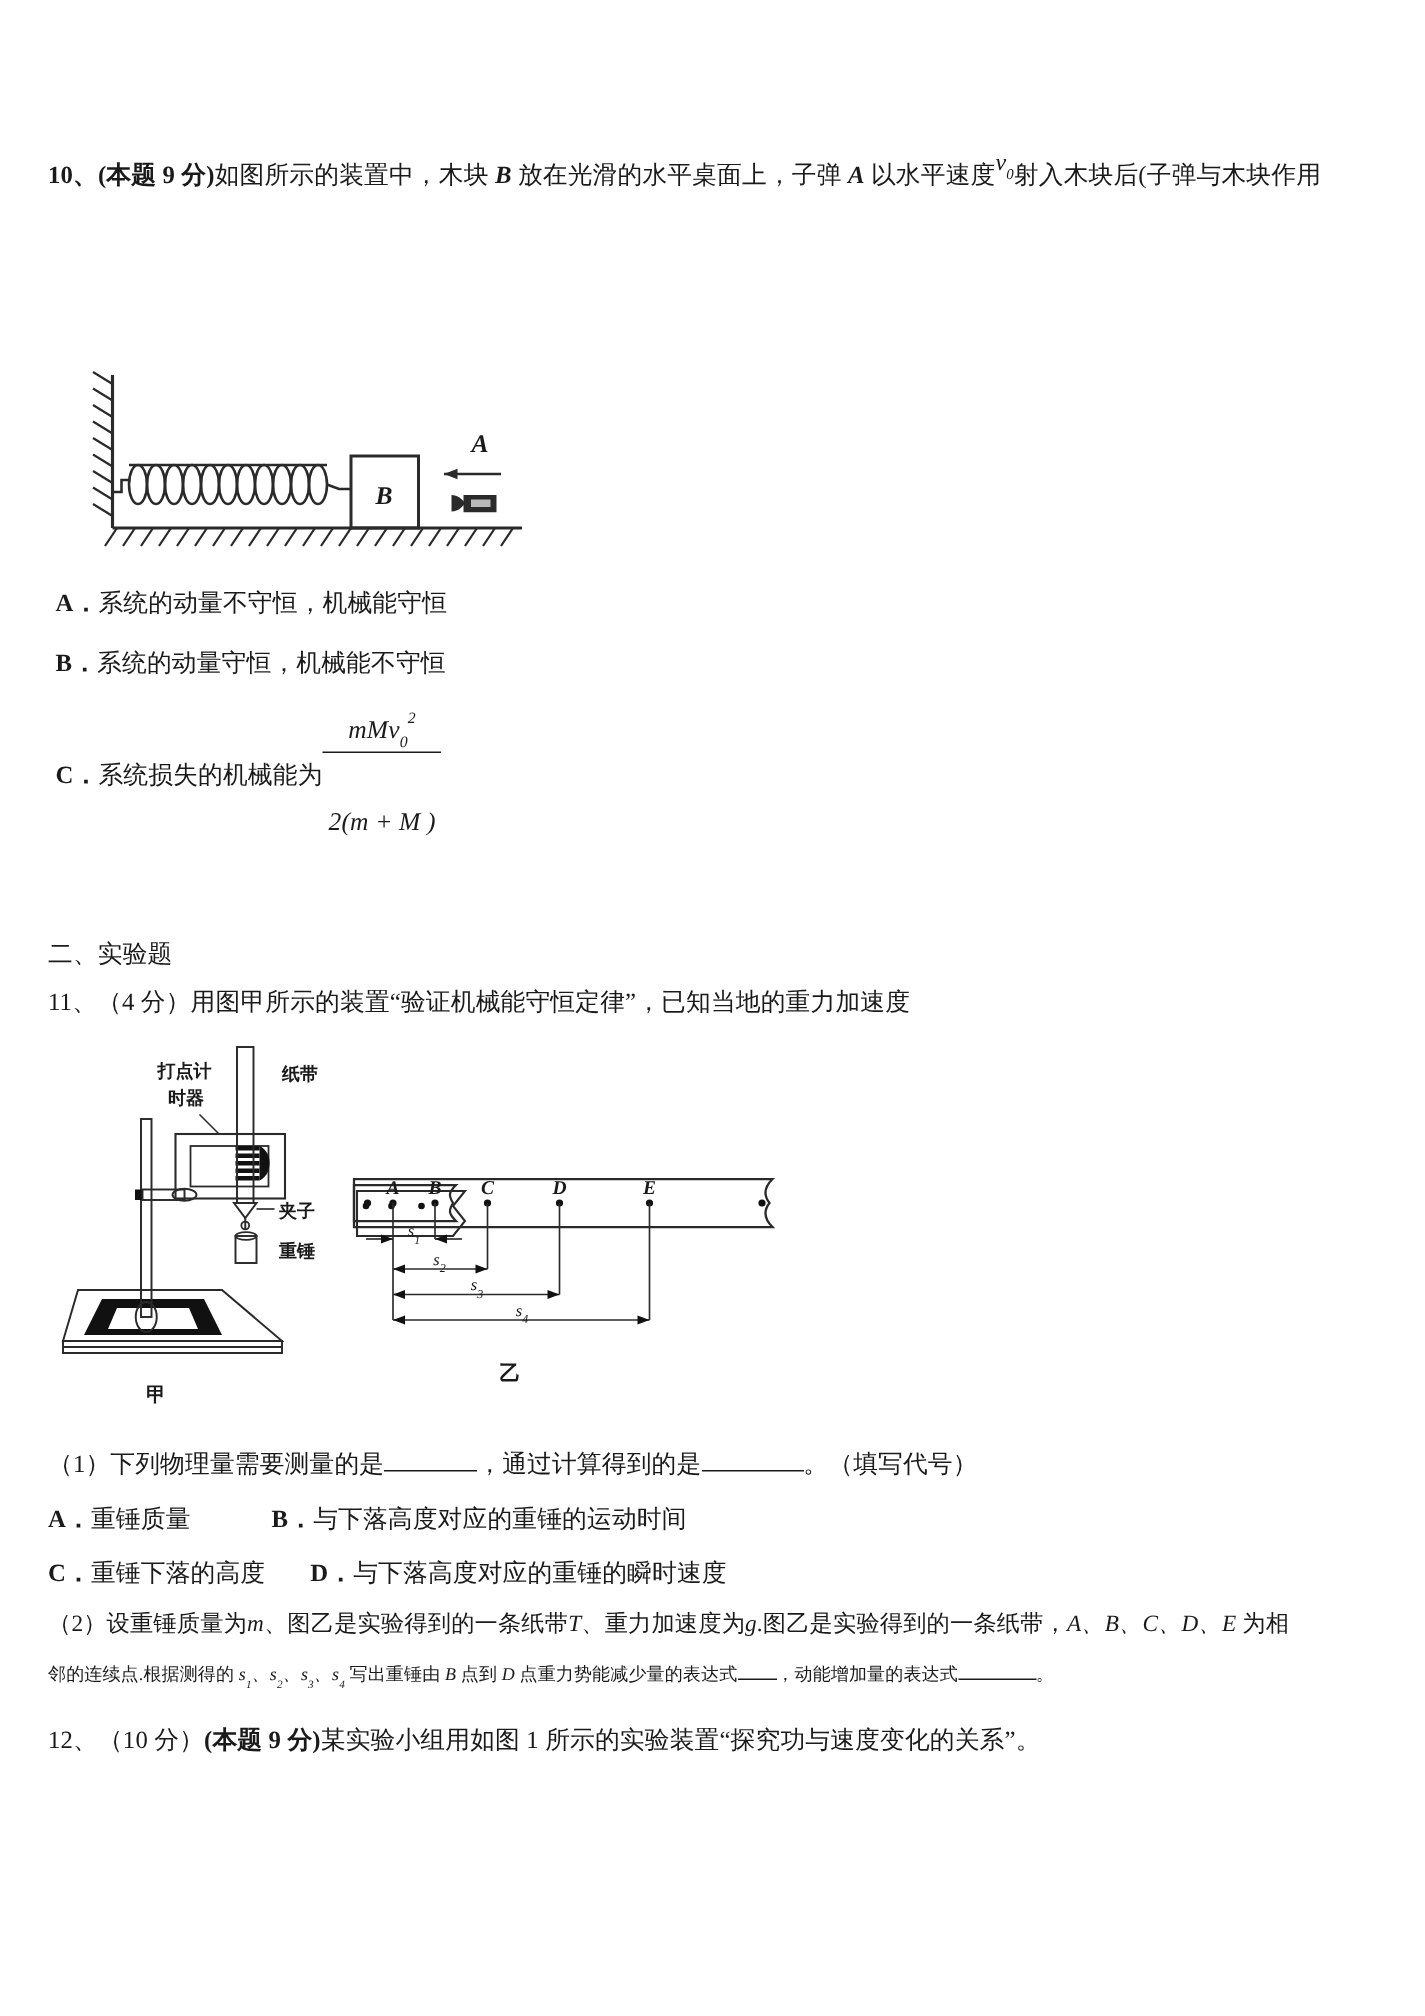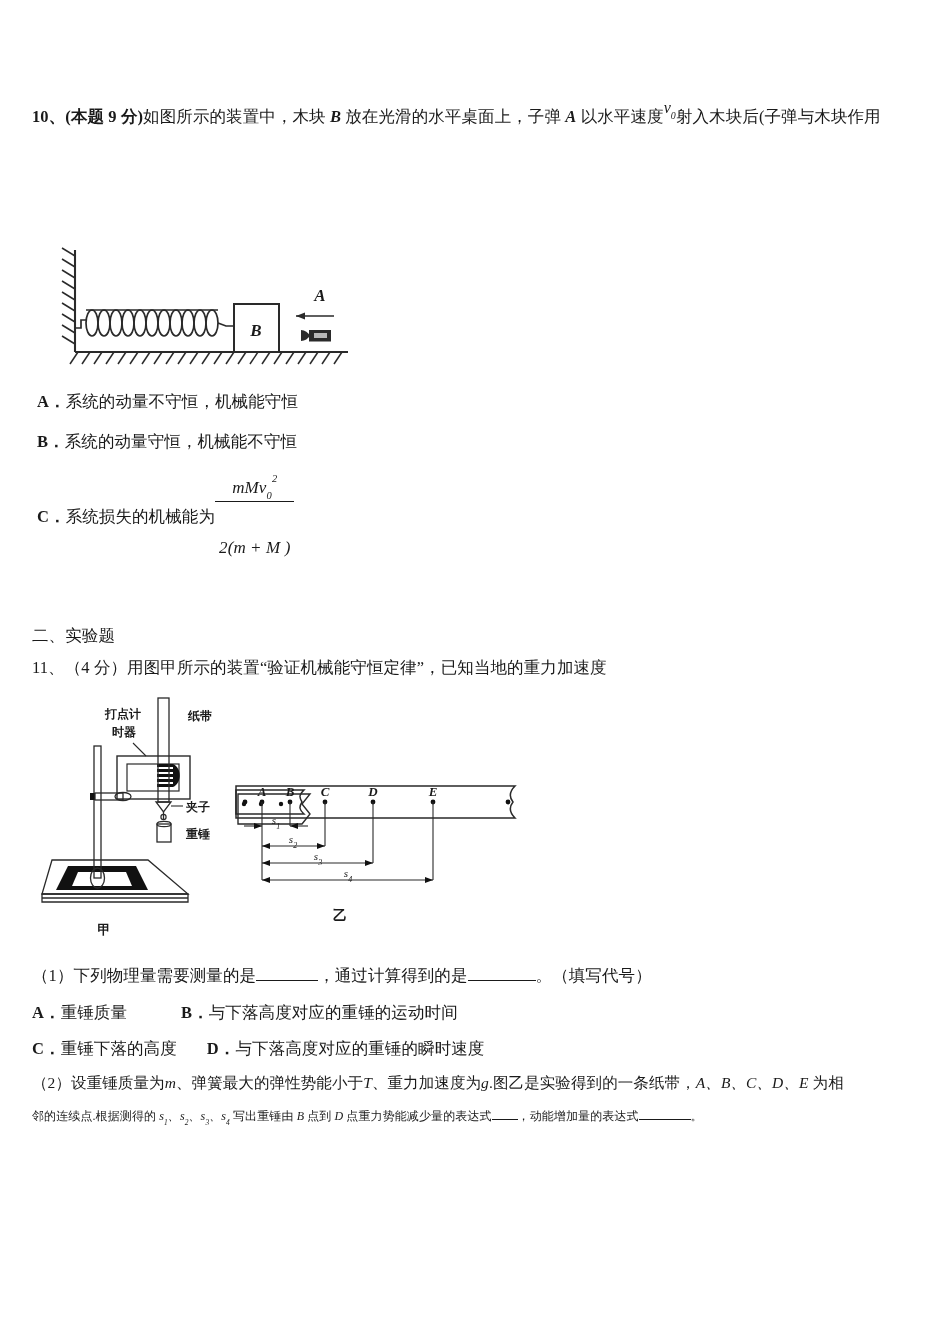--- a/index.html
+++ b/index.html
@@ -403,21 +403,24 @@
 
   <div class="tline" style="left:32px; top:1041px;">
     <span class="opt-label">C．</span><span>重锤下落的高度</span><span style="display:inline-block; width:30px;"></span><span class="opt-label">D．</span><span>与下落高度对应的重锤的瞬时速度</span>
   </div>
 
   <div class="tline" style="left:32px; top:1005px;">
     <span class="opt-label">A．</span><span>重锤质量</span><span style="display:inline-block; width:54px;"></span><span class="opt-label">B．</span><span>与下落高度对应的重锤的运动时间</span>
   </div>
 
   <div class="tline" style="left:32px; top:1075px; font-size:15.5px;">
-    <span>（2）设重锤质量为</span><span class="ital">m</span><span>、弹簧最大的弹性势能小于</span><span class="ital">T</span><span>、重力加速度为</span><span class="ital">g</span><span>.图乙是实验得到的一条纸带，</span><span class="ital">A、B、C、D、E</span><span> 为相</span>
+    <span>（2）设重锤质量为</span><span class="ital">m</span><span>、图乙是实验得到的一条纸带</span><span class="ital">T</span><span>、重力加速度为</span><span class="ital">g</span><span>.图乙是实验得到的一条纸带，</span><span class="ital">A、B、C、D、E</span><span> 为相</span>
   </div>
 
   <div class="tline" style="left:32px; top:1110px; font-size:12px;">
     <span>邻的连续点.根据测得的 </span><span class="ital">s<span class="sup0">1</span>、s<span class="sup0">2</span>、s<span class="sup0">3</span>、s<span class="sup0">4</span></span><span> 写出重锤由 </span><span class="ital">B</span><span> 点到 </span><span class="ital">D</span><span> 点重力势能减少量的表达式</span><span class="underline-blank" style="width:26px;"></span><span>，动能增加量的表达式</span><span class="underline-blank" style="width:52px;"></span><span>。</span>
   </div>
 
+  <div class="tline" style="left:32px; top:1152px;">
+    <span>12、</span><span>（10 分）</span><span class="bold">(本题 9 分)</span><span>某实验小组用如图 1 所示的实验装置“探究功与速度变化的关系”。</span>
+  </div>
 
 </div>
 
 </body></html>

